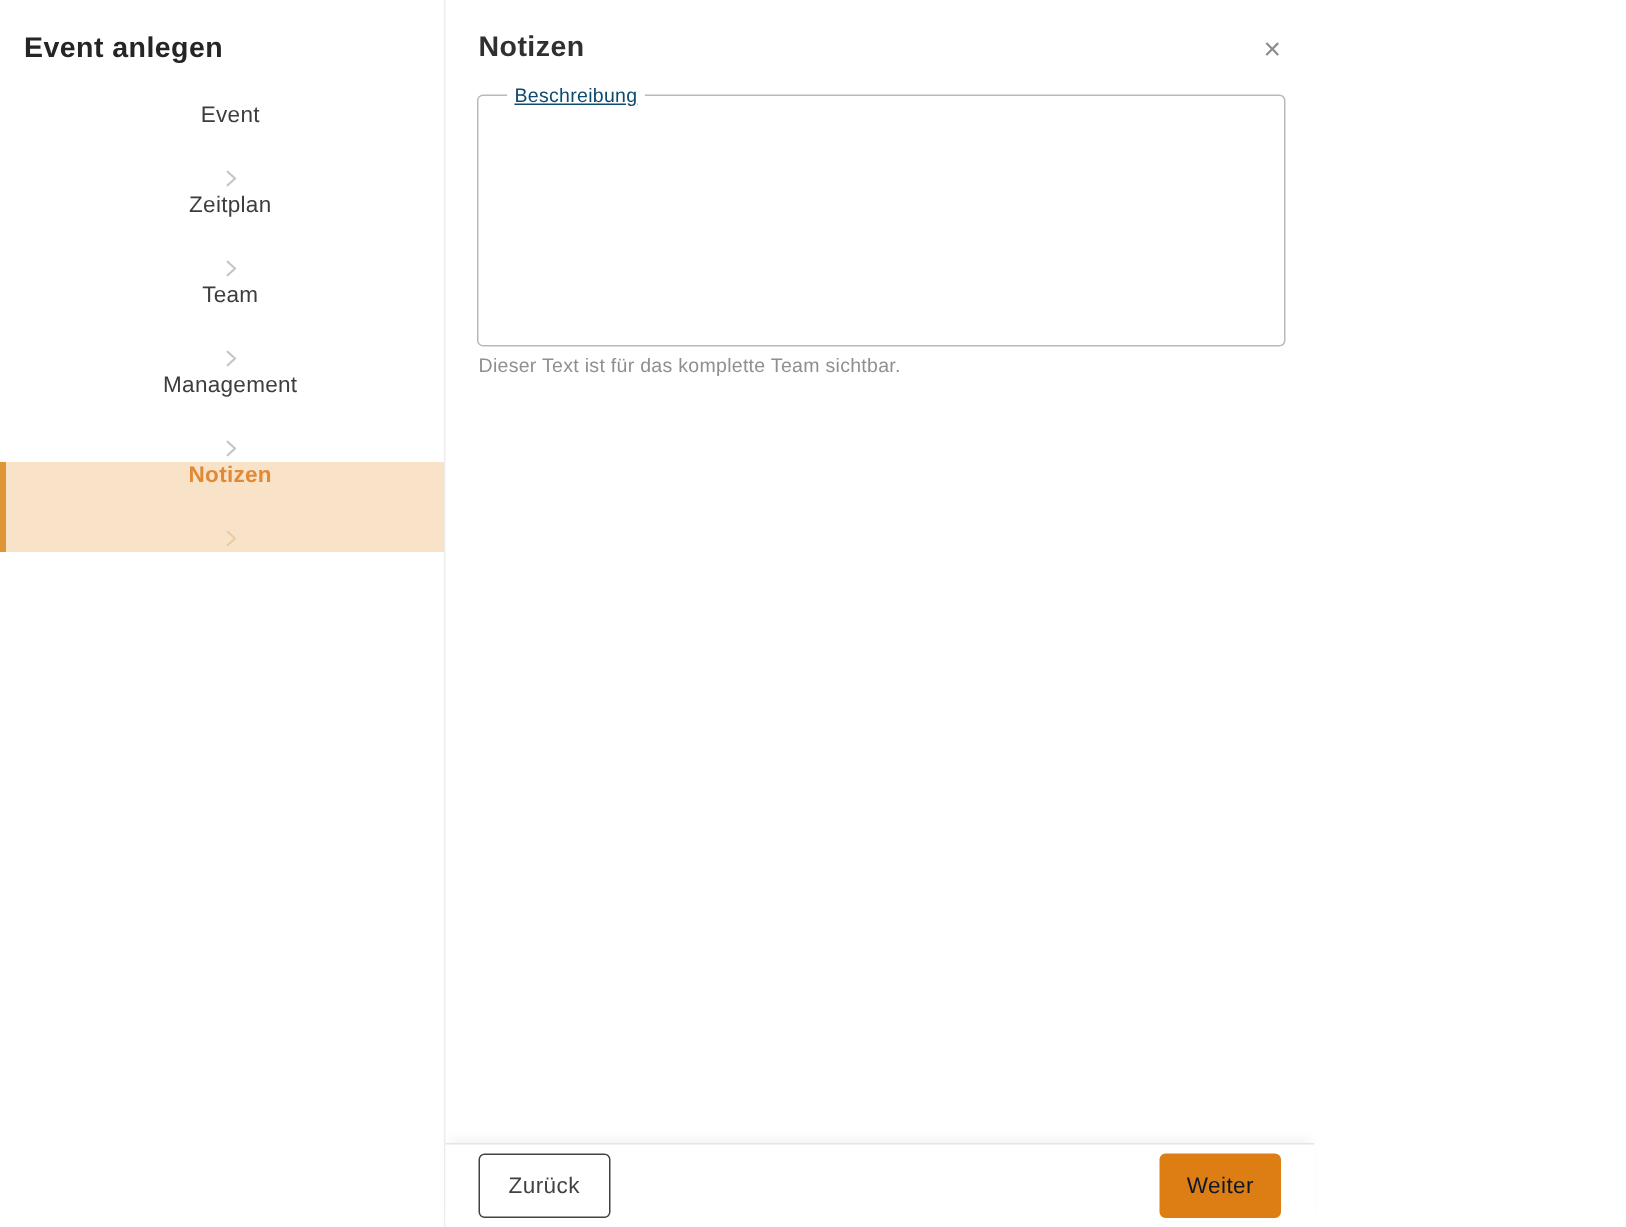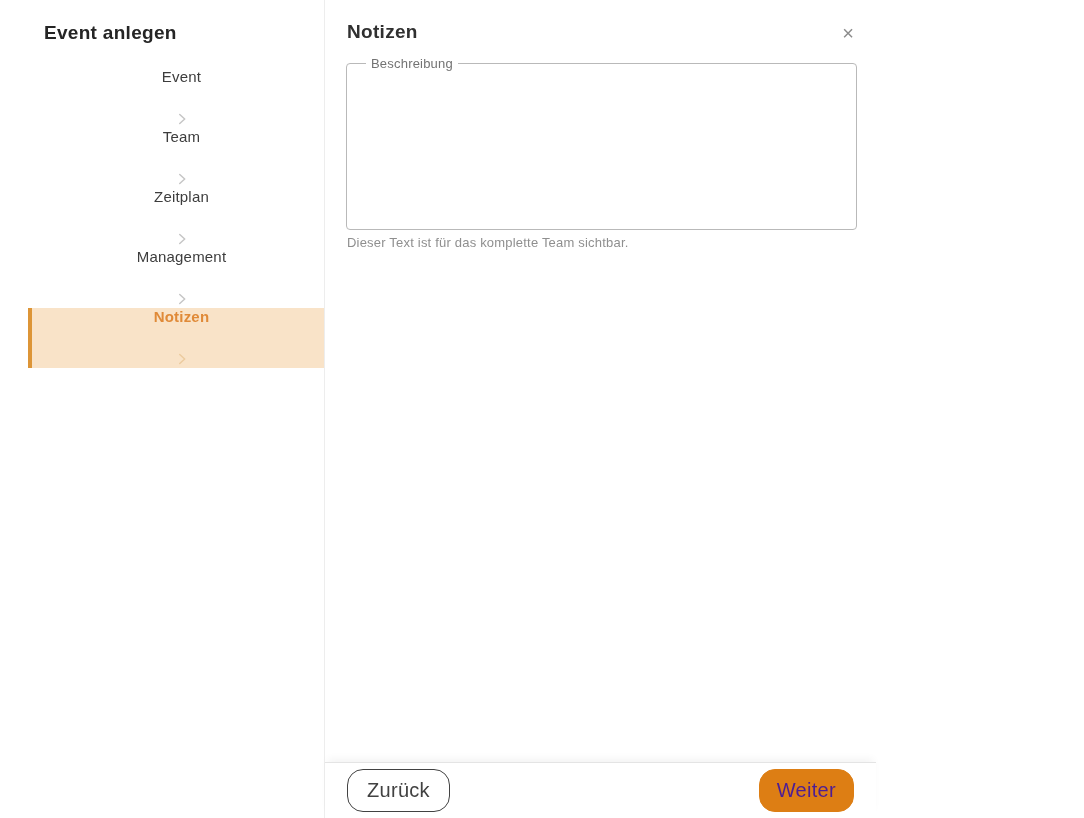--- a/index.html
+++ b/index.html
@@ -2,21 +2,21 @@
 <html><head>
 <meta charset="utf-8">
 <style>
   * { box-sizing: border-box; margin: 0; padding: 0; }
   html, body { width: 1084px; height: 818px; overflow: hidden; }
   body {
     font-family: "Liberation Sans", sans-serif;
     background: #ffffff;
     color: #333333;
   }
-  .app { display: flex; width: 876px; height: 818px; padding-left: 28px; }
+  .app { display: flex; width: 876px; height: 818px; }
 
   
   .sidebar {
     width: 297px;
     min-width: 297px;
     height: 100%;
     background: #ffffff;
     border-right: 1px solid #ededed;
     padding-top: 22px;
   }
@@ -80,24 +80,25 @@
   .content { flex: 1; padding: 0 19px 0 21px; }
   .outlined-field {
     border: 1px solid #b9b9b9;
     border-radius: 4px;
     padding: 4px 12px 10px 12px;
     margin-top: 9px;
     width: 100%;
   }
   .outlined-field legend {
     font-size: 13px;
-    color: #737373;
+    color: #0c4a6e;
     padding: 0 5px;
     margin-left: 7px;
     letter-spacing: 0.2px;
+    text-decoration: underline;
   }
   .outlined-field textarea {
     width: 100%;
     height: 140px;
     border: none;
     outline: none;
     resize: none;
     font-family: "Liberation Sans", sans-serif;
     font-size: 14px;
     color: #333;
@@ -117,36 +118,36 @@
     border-top: 1px solid #e4e4e4;
     box-shadow: 0 -6px 8px -3px rgba(0,0,0,0.05);
     display: flex;
     align-items: center;
     justify-content: space-between;
     padding: 0 22px;
     background: #ffffff;
   }
   .btn {
     height: 43px;
-    border-radius: 16px;
+    border-radius: 4px;
     font-family: "Liberation Sans", sans-serif;
-    font-size: 20px;
+    font-size: 15px;
     letter-spacing: 0.3px;
     cursor: pointer;
   }
   .btn-back {
     background: #ffffff;
     border: 1px solid #424242;
     color: #424242;
     padding: 0 19px;
   }
   .btn-next {
     background: #dd7e14;
     border: 1px solid #dd7e14;
-    color: #4c1d95;
+    color: #0f172a;
     font-weight: 500;
     padding: 0 17px;
   }
 </style>
 </head>
 <body>
 
 <div class="app">
 
   <aside class="sidebar">
@@ -156,30 +157,30 @@
       <div class="nav-item">
         <span>Event</span>
         <span class="chev">
           <svg width="18" height="18" viewBox="0 0 20 20" fill="none" stroke-width="1.7" stroke-linecap="round" stroke-linejoin="round">
               <polyline points="7.5,5 13,10 7.5,15"></polyline>
             </svg>
         </span>
       </div>
 
       <div class="nav-item">
+        <span>Zeitplan</span>
+        <span class="chev">
+          <svg width="18" height="18" viewBox="0 0 20 20" fill="none" stroke-width="1.7" stroke-linecap="round" stroke-linejoin="round">
+              <polyline points="7.5,5 13,10 7.5,15"></polyline>
+            </svg>
+        </span>
+      </div>
+
+      <div class="nav-item">
         <span>Team</span>
-        <span class="chev">
-          <svg width="18" height="18" viewBox="0 0 20 20" fill="none" stroke-width="1.7" stroke-linecap="round" stroke-linejoin="round">
-              <polyline points="7.5,5 13,10 7.5,15"></polyline>
-            </svg>
-        </span>
-      </div>
-
-      <div class="nav-item">
-        <span>Zeitplan</span>
         <span class="chev">
           <svg width="18" height="18" viewBox="0 0 20 20" fill="none" stroke-width="1.7" stroke-linecap="round" stroke-linejoin="round">
               <polyline points="7.5,5 13,10 7.5,15"></polyline>
             </svg>
         </span>
       </div>
 
       <div class="nav-item">
         <span>Management</span>
         <span class="chev">

